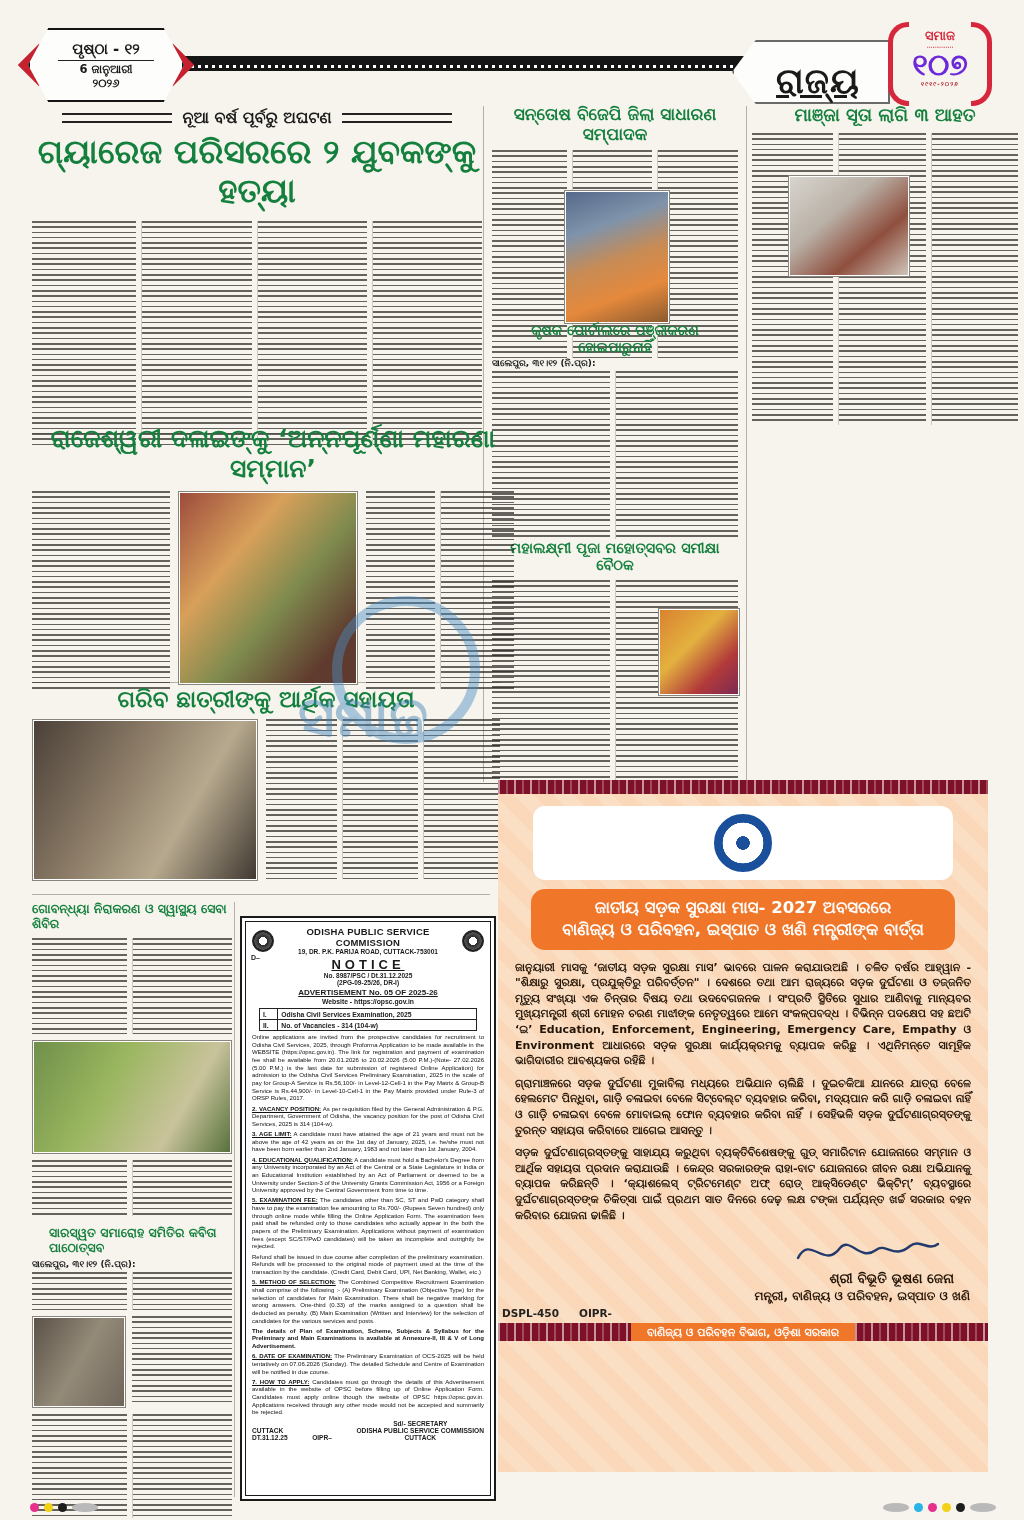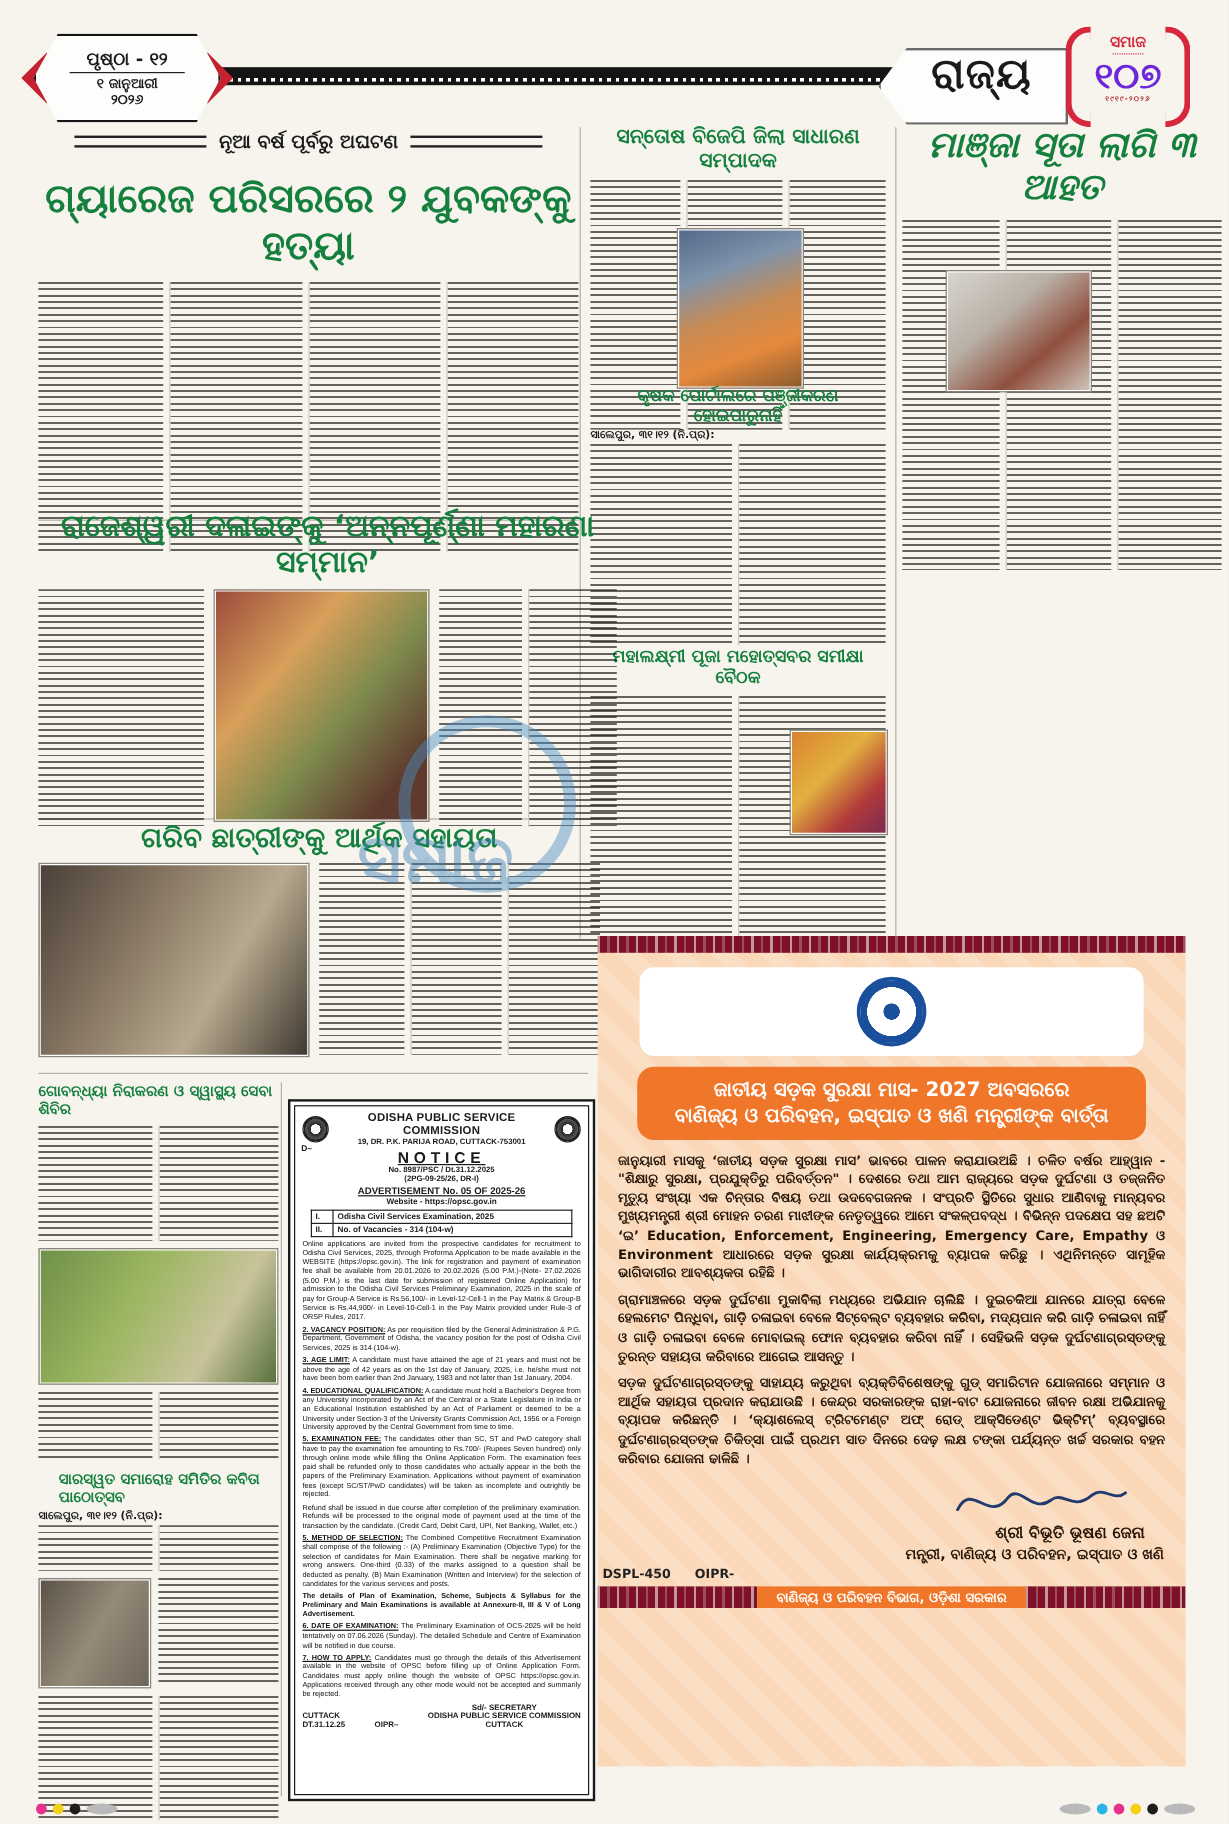--- a/index.html
+++ b/index.html
@@ -13,21 +13,21 @@
   .badge .hex{position:absolute;inset:0;background:#fdfdfb;border:2px solid #141414;
       clip-path:polygon(13% 0,87% 0,100% 50%,87% 100%,13% 100%,0 50%);
       display:flex;flex-direction:column;align-items:center;justify-content:center;}
   .badge .r1{font-size:15px;font-weight:800;border-bottom:1.5px solid #222;padding:0 14px 2px;}
   .badge .r2{font-size:11.5px;font-weight:800;text-align:center;line-height:1.2;padding-top:2px;}
   .hbar{position:absolute;left:150px;top:56px;width:600px;height:15px;background:#151515;z-index:2;}
   .hbar:after{content:"";position:absolute;left:6px;right:6px;top:9px;height:3px;
       background-image:repeating-linear-gradient(90deg,#fff 0 3px,transparent 3px 7px);}
   .pennant{position:absolute;left:732px;top:40px;width:154px;height:60px;background:#fdfdfb;border:2px solid #6a6a6a;
       clip-path:polygon(15% 0,100% 0,100% 100%,15% 100%,0 50%);z-index:3;
-      display:flex;align-items:flex-start;justify-content:center;}
+      display:flex;align-items:flex-end;justify-content:center;text-decoration:underline;}
   .pennant span{font-size:35px;font-weight:800;letter-spacing:1px;margin-left:14px;}
   .logo107{position:absolute;left:888px;top:22px;width:104px;height:84px;z-index:3;text-align:center;}
   .logo107 .par{position:absolute;top:0;bottom:0;width:16px;border:5px solid #d6273c;}
   .logo107 .pl{left:0;border-right:none;border-radius:20px 0 0 20px;}
   .logo107 .pr{right:0;border-left:none;border-radius:0 20px 20px 0;}
   .logo107 .brand{font-size:13px;font-weight:800;color:#d6273c;margin-top:6px;}
   .logo107 .tiny{font-size:5px;color:#d6273c;font-weight:700;}
   .logo107 .num{font-size:30px;font-weight:800;color:#6d28d9;line-height:1.0;}
   .logo107 .years{font-size:6px;color:#b02030;font-weight:700;letter-spacing:1px;}
 
@@ -106,21 +106,21 @@
 <div class="page">
 
   <div class="hbar"></div>
 
   <div class="badge">
     <div class="diamond d-l"></div>
     <div class="diamond d-r"></div>
     <div class="hex">
       <div class="r1">ପୃଷ୍ଠା - ୧୨</div>
       <div class="r2">
-        <span>୧ ଜାନୁଆରୀ</span><br>
+        <span>6 ଜାନୁଆରୀ</span><br>
         <span>୨୦୨୬</span>
       </div>
     </div>
   </div>
 
   <div class="pennant">
     <span>ରାଜ୍ୟ</span>
   </div>
 
   <div class="logo107">
@@ -138,21 +138,21 @@
   <div class="hrule" style="left:32px;top:682px;width:468px;"></div>
   <div class="hrule" style="left:32px;top:894px;width:458px;"></div>
   <div class="vrule" style="left:234px;top:902px;height:595px;"></div>
 
   <div class="sec" style="left:32px;top:108px;width:450px;">
     <div class="kicker">
       <div class="kline"></div>
       <div class="ktext">ନୂଆ ବର୍ଷ ପୂର୍ବରୁ ଅଘଟଣ</div>
       <div class="kline"></div>
     </div>
-    <div class="hl" style="font-size:33px;margin-top:20px;">ଗ୍ୟାରେଜ ପରିସରରେ ୨ ଯୁବକଙ୍କୁ ହତ୍ୟା</div>
+    <div class="hl" style="font-size:33px;margin-top:6px;">ଗ୍ୟାରେଜ ପରିସରରେ ୨ ଯୁବକଙ୍କୁ ହତ୍ୟା</div>
     <div class="cols" style="height:225px;margin-top:10px;">
       <div class="col greek"></div>
       <div class="col greek"></div>
       <div class="col greek"></div>
       <div class="col greek"></div>
     </div>
   </div>
 
   <div class="sec" style="left:492px;top:104px;width:246px;">
     <div class="hl" style="font-size:17px;">ସନ୍ତୋଷ ବିଜେପି ଜିଲା ସାଧାରଣ ସମ୍ପାଦକ</div>
@@ -182,21 +182,21 @@
       <div class="cols" style="height:200px;">
         <div class="col greek"></div>
         <div class="col greek"></div>
       </div>
       <div class="photo" style="position:absolute;left:166px;top:28px;width:80px;height:86px;
            background:linear-gradient(135deg,#d9812f,#e3b13f 40%,#b23a3a 72%,#7a2a52);"></div>
     </div>
   </div>
 
   <div class="sec" style="left:752px;top:104px;width:266px;">
-    <div class="hl" style="font-size:30px;font-style:italic;">ମାଞ୍ଜା ସୂତା ଲାଗି ୩ ଆହତ</div>
+    <div class="hl" style="font-size:18px;">ମାଞ୍ଜା ସୂତା ଲାଗି ୩ ଆହତ</div>
     <div style="position:relative;height:292px;margin-top:8px;">
       <div class="cols" style="height:292px;">
         <div class="col greek"></div>
         <div class="col greek"></div>
         <div class="col greek"></div>
       </div>
       <div class="photo" style="position:absolute;left:36px;top:42px;width:120px;height:100px;
            background:linear-gradient(140deg,#d8d5cf,#b9b0a6 38%,#8f4f3e 68%,#d0c8bd);"></div>
     </div>
   </div>

